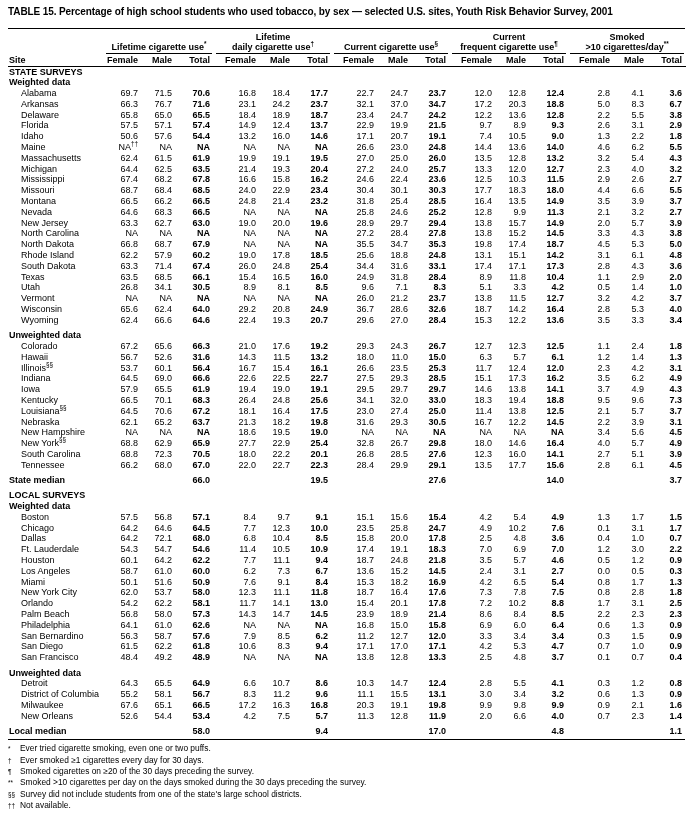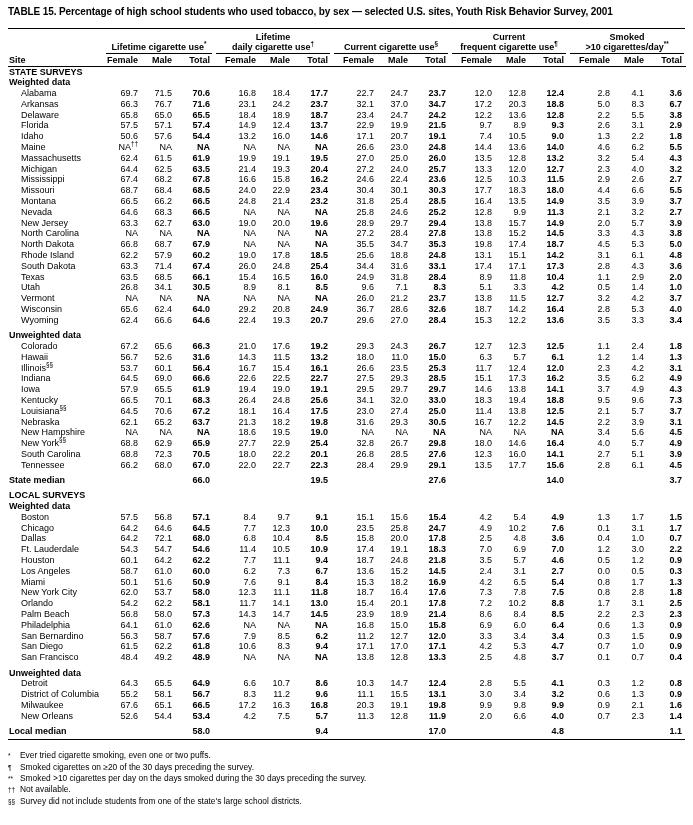--- a/index.html
+++ b/index.html
@@ -33,21 +33,21 @@
     border-bottom: 1px solid #000;
   }
   td { font-size: 9px; line-height: 9.8px; padding: 0.5px 0; vertical-align: bottom; }
   td.num { text-align: right; padding-right: 4px; white-space: nowrap; }
   td.total { font-weight: bold; }
   td.site { padding-left: 13px; white-space: nowrap; }
   td.section, td.subsection { font-weight: bold; padding-left: 1px; }
   td.medianlab { font-weight: bold; padding-left: 1px; }
   tr.gap td { padding-top: 5px; }
   sup { font-size: 6.3px; vertical-align: super; line-height: 0; }
-  .footnotes { border-top: 1px solid #000; margin-top: 2px; padding-top: 10px; }
+  .footnotes { border-top: 1px solid #000; margin-top: 2px; padding-top: 3px; }
   .fn { display: flex; font-size: 8.4px; line-height: 10.3px; }
   .fn-marker { flex: 0 0 12px; width: 12px; font-size: 6.3px; padding-top: 1px; }
   .fn-text { flex: 1; }
 </style>
 </head>
 <body>
 
 <div class="title">TABLE 15. Percentage of high school students who used tobacco, by sex — selected U.S. sites, Youth Risk Behavior Survey, 2001</div>
 
 <table>
@@ -1114,28 +1114,32 @@
       </tr>
     </tbody>
 </table>
 
 <div class="footnotes">
     <div class="fn">
       <span class="fn-marker">*</span>
       <span class="fn-text">Ever tried cigarette smoking, even one or two puffs.</span>
     </div>
     <div class="fn">
+      <span class="fn-marker">†</span>
+      <span class="fn-text">Ever smoked ≥1 cigarettes every day for 30 days.</span>
+    </div>
+    <div class="fn">
       <span class="fn-marker">¶</span>
       <span class="fn-text">Smoked cigarettes on ≥20 of the 30 days preceding the survey.</span>
     </div>
     <div class="fn">
       <span class="fn-marker">**</span>
       <span class="fn-text">Smoked &gt;10 cigarettes per day on the days smoked during the 30 days preceding the survey.</span>
     </div>
     <div class="fn">
+      <span class="fn-marker">§§</span>
+      <span class="fn-text">Survey did not include students from one of the state's large school districts.</span>
+    </div>
+    <div class="fn">
       <span class="fn-marker">††</span>
       <span class="fn-text">Not available.</span>
-    </div>
-    <div class="fn">
-      <span class="fn-marker">§§</span>
-      <span class="fn-text">Survey did not include students from one of the state's large school districts.</span>
     </div>
   </div>
 
 </body></html>

